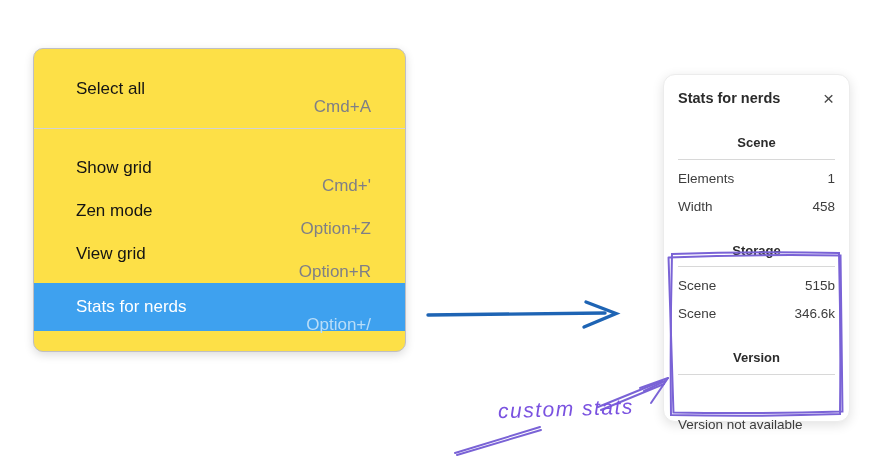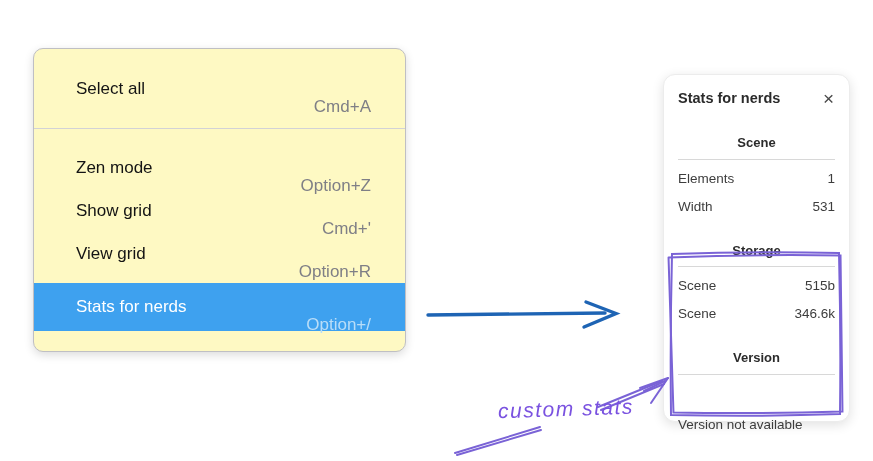--- a/index.html
+++ b/index.html
@@ -8,21 +8,21 @@
     background: #ffffff;
     font-family: "Liberation Sans", sans-serif;
     position: relative;
     overflow: hidden;
   }
 
   
   #context-menu {
     position: absolute; left: 33px; top: 48px;
     width: 373px; height: 304px;
-    background: #fef9c3;
+    background: #fde047;
     border: 1px solid #bfbfc4;
     border-radius: 10px;
     box-shadow: 0 3px 10px rgba(0,0,0,0.14);
     font-size: 17px;
     color: #141414;
     overflow: hidden;
   }
   .menu-section-top { height: 79px; display: flex; align-items: center; }
   .menu-divider { height: 1px; background: #d2d2d6; }
   .menu-section-bottom { padding-top: 17px; }
@@ -102,26 +102,26 @@
 <div id="context-menu">
   <div class="menu-section-top">
     <div class="menu-item">
       <span>Select all</span>
       <span class="shortcut">Cmd+A</span>
     </div>
   </div>
   <div class="menu-divider"></div>
   <div class="menu-section-bottom">
     <div class="menu-item">
+      <span>Show grid</span>
+      <span class="shortcut">Cmd+'</span>
+    </div>
+    <div class="menu-item">
       <span>Zen mode</span>
       <span class="shortcut">Option+Z</span>
-    </div>
-    <div class="menu-item">
-      <span>Show grid</span>
-      <span class="shortcut">Cmd+'</span>
     </div>
     <div class="menu-item">
       <span>View grid</span>
       <span class="shortcut">Option+R</span>
     </div>
     <div class="menu-item highlighted" style="background: rgb(62, 161, 239);">
       <span>Stats for nerds</span>
       <span class="shortcut">Option+/</span>
     </div>
   </div>
@@ -135,21 +135,21 @@
 
   <div class="sec-heading mt24">Scene</div>
   <hr class="stat-hr mt6">
   <div class="mt4">
     <div class="stat-row">
       <span>Elements</span>
       <span>1</span>
     </div>
     <div class="stat-row">
       <span>Width</span>
-      <span>531</span>
+      <span>458</span>
     </div>
   </div>
 
   <div class="sec-heading mt10">Storage</div>
   <hr class="stat-hr mt5">
   <div class="mt4">
     <div class="stat-row">
       <span>Scene</span>
       <span>515b</span>
     </div>

